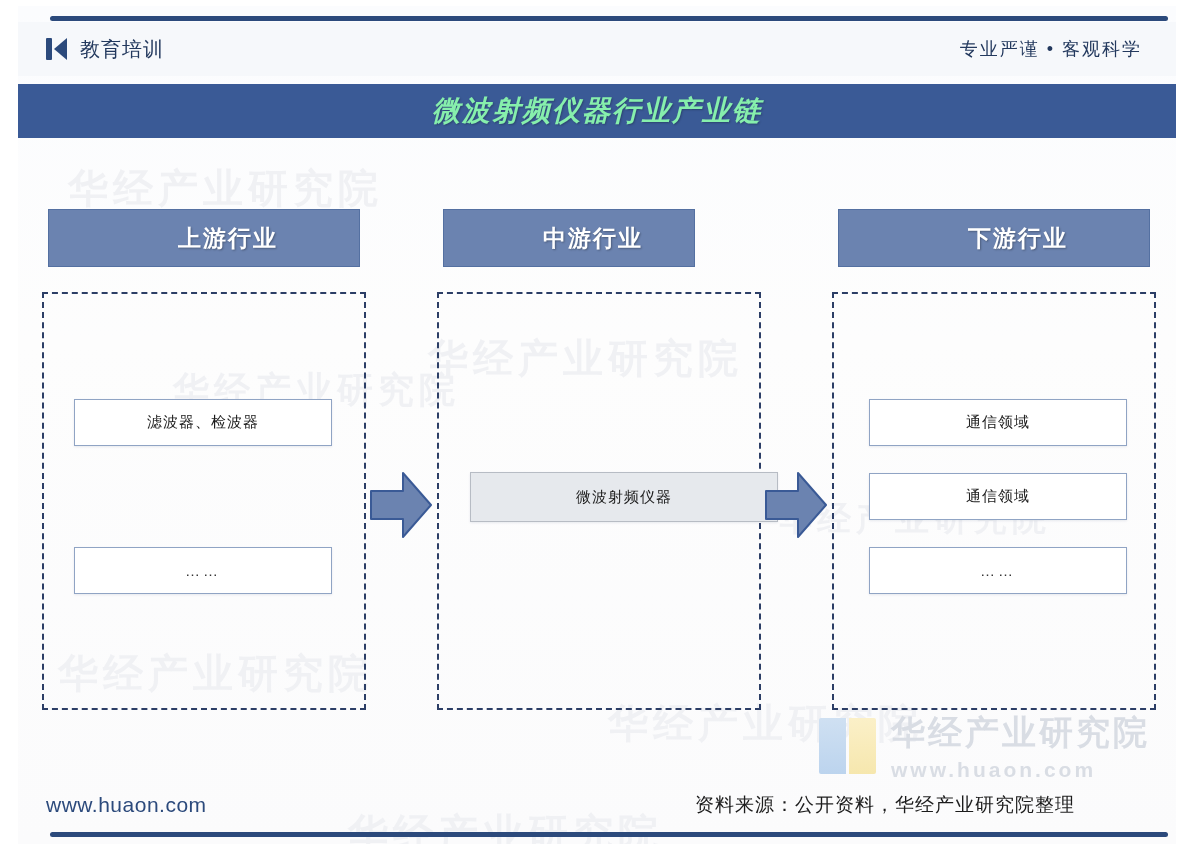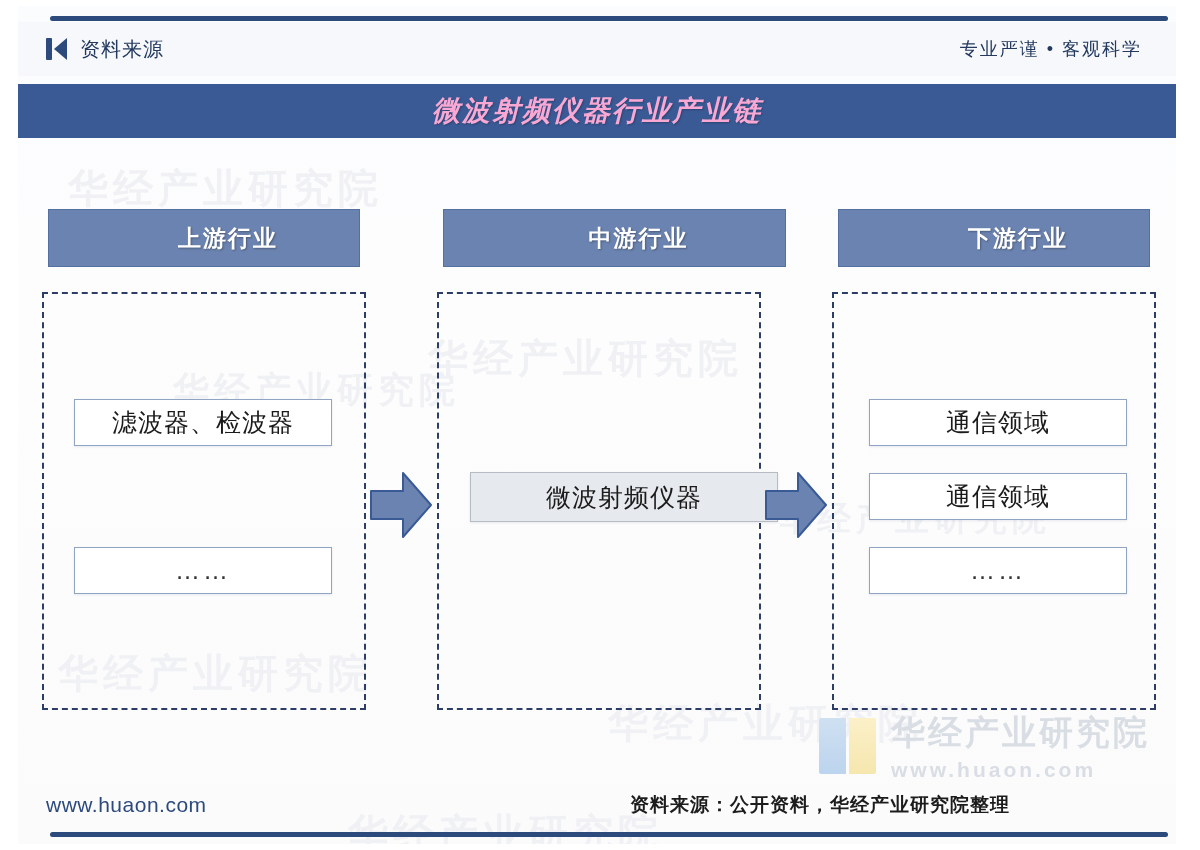--- a/index.html
+++ b/index.html
@@ -91,21 +91,21 @@
   
   #title-banner {
     position: absolute;
     left: 0; top: 78px;
     width: 1158px; height: 54px;
     background: #3a5a96;
     display: flex; align-items: center; justify-content: center;
     z-index: 3;
   }
   #title-text {
-    color: #f9a8d4;
+    color: #86efac;
     font-size: 28px;
     font-weight: 700;
     font-style: italic;
     letter-spacing: 2px;
     text-shadow: 1px 1px 2px rgba(0,0,0,.25);
   }
 
   
   #diagram { position: absolute; inset: 0; z-index: 2; }
 
@@ -129,21 +129,21 @@
 
   .node {
     position: absolute;
     height: 47px;
     background: #ffffff;
     border: 1.5px solid #90a4c4;
     display: flex; align-items: center; justify-content: center;
     box-shadow: 0 1px 2px rgba(80,100,140,.12);
   }
   .node span {
-    font-size: 25px; color: #1b1b1b; letter-spacing: 1px;
+    font-size: 15px; color: #1b1b1b; letter-spacing: 1px;
   }
   .node.dots span { letter-spacing: 3px; color: #333; }
 
   .node.mid {
     background: #e6e9ed;
     border: 1.5px solid #b7bcc4;
     height: 50px;
   }
 
   
@@ -174,22 +174,22 @@
   #footer {
     position: absolute;
     left: 0; top: 776px; width: 1158px; height: 46px;
     display: flex; align-items: center; z-index: 3;
   }
   #footer-url {
     position: absolute; left: 28px;
     font-size: 21px; color: #2c4a7c; letter-spacing: .5px;
   }
   #footer-source {
-    position: absolute; left: 612px;
-    font-size: 19px; color: #1c1c1c; letter-spacing: 1px; font-weight: bold;
+    position: absolute; left: 677px;
+    font-size: 19px; color: #1c1c1c; letter-spacing: 1px;
   }
 </style>
 </head>
 <body>
 
 <div id="page">
   <div id="canvas">
 
     <div id="watermark-layer">
       <div class="wm" style="left:50px;  top:155px;">华经产业研究院</div>
@@ -203,35 +203,35 @@
 
     <div class="rule" id="rule-top"></div>
     <div class="rule" id="rule-bottom"></div>
 
     <div id="header">
       <div id="brand">
         <span class="logo-mark">
           <span class="bar"></span>
           <span class="tri"></span>
         </span>
-        <span id="brand-name">资料来源</span>
+        <span id="brand-name">教育培训</span>
       </div>
       <div id="tagline">专业严谨 • 客观科学</div>
     </div>
 
     <div id="title-banner">
       <div id="title-text">微波射频仪器行业产业链</div>
     </div>
 
     <div id="diagram">
 
       <div class="col-header" style="left:30px; top:203px; width:312px;">
         <span>上游行业</span>
       </div>
-      <div class="col-header" style="left:425px; top:203px; width:343px;">
+      <div class="col-header" style="left:425px; top:203px; width:252px;">
         <span>中游行业</span>
       </div>
       <div class="col-header" style="left:820px; top:203px; width:312px;">
         <span>下游行业</span>
       </div>
 
       <div class="dash-box" style="left:24px; top:286px; width:324px; height:418px;"></div>
       <div class="dash-box" style="left:419px; top:286px; width:324px; height:418px;"></div>
       <div class="dash-box" style="left:814px; top:286px; width:324px; height:418px;"></div>
 

